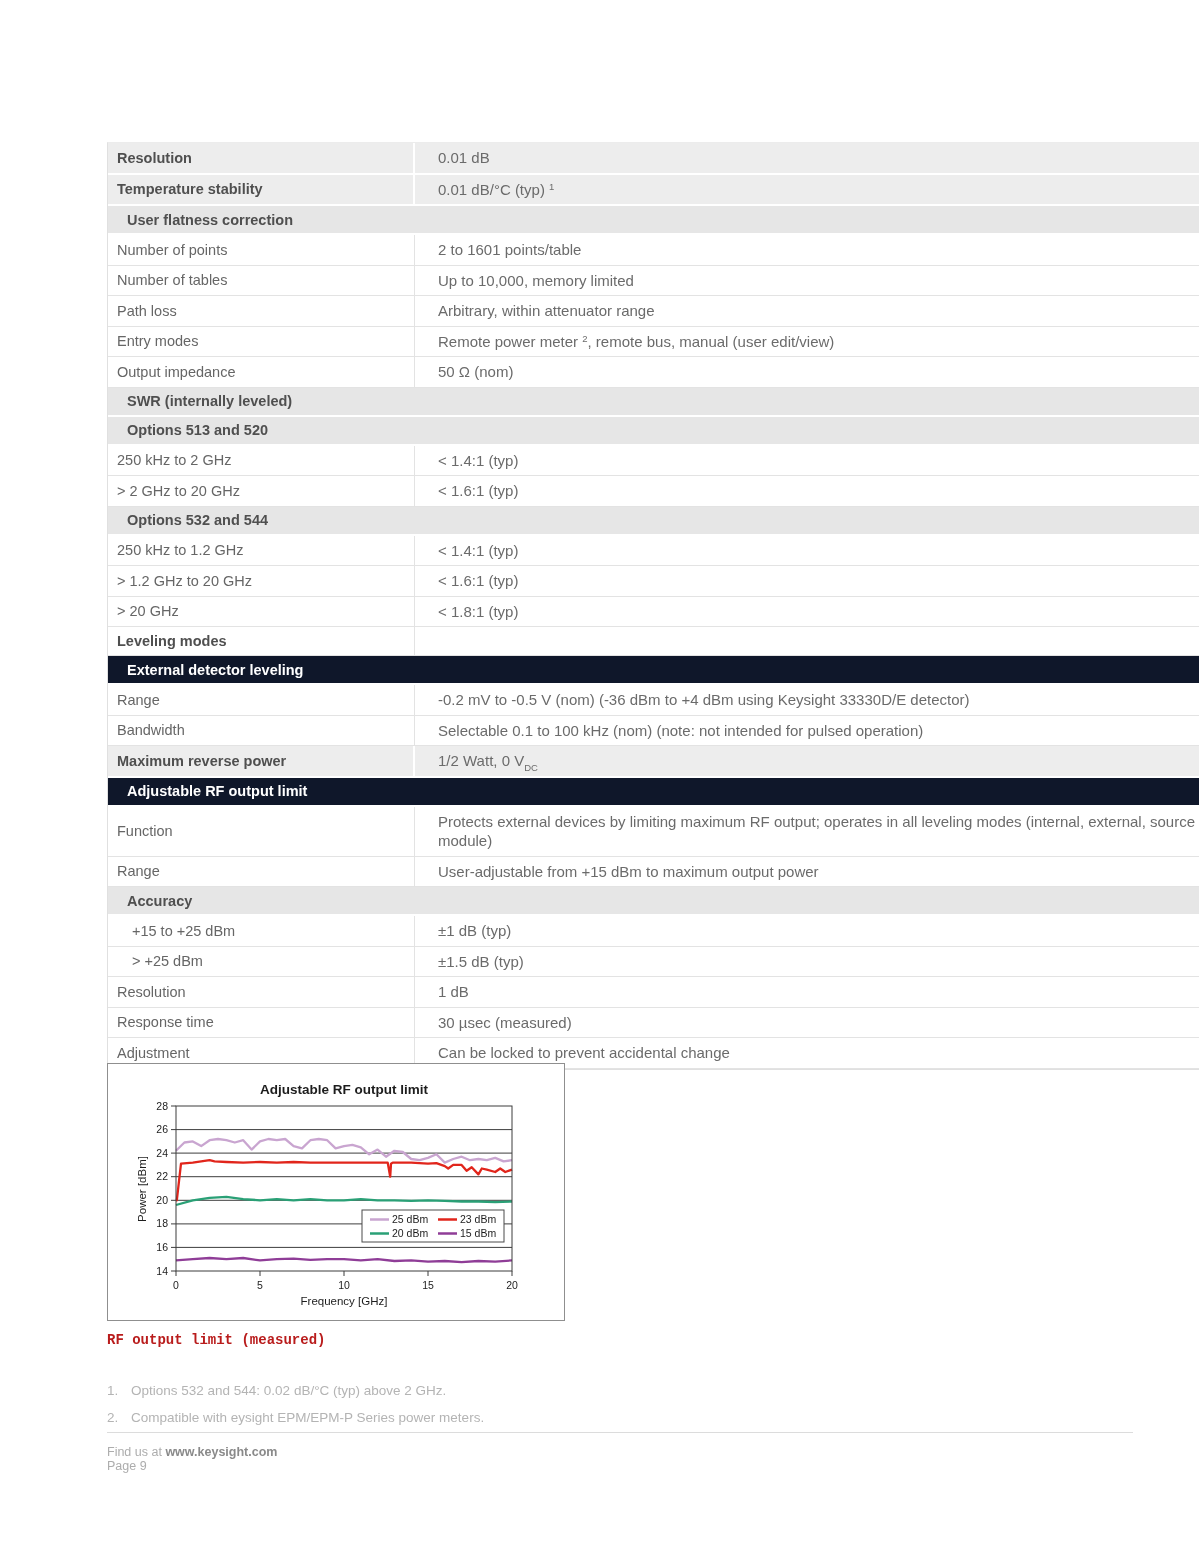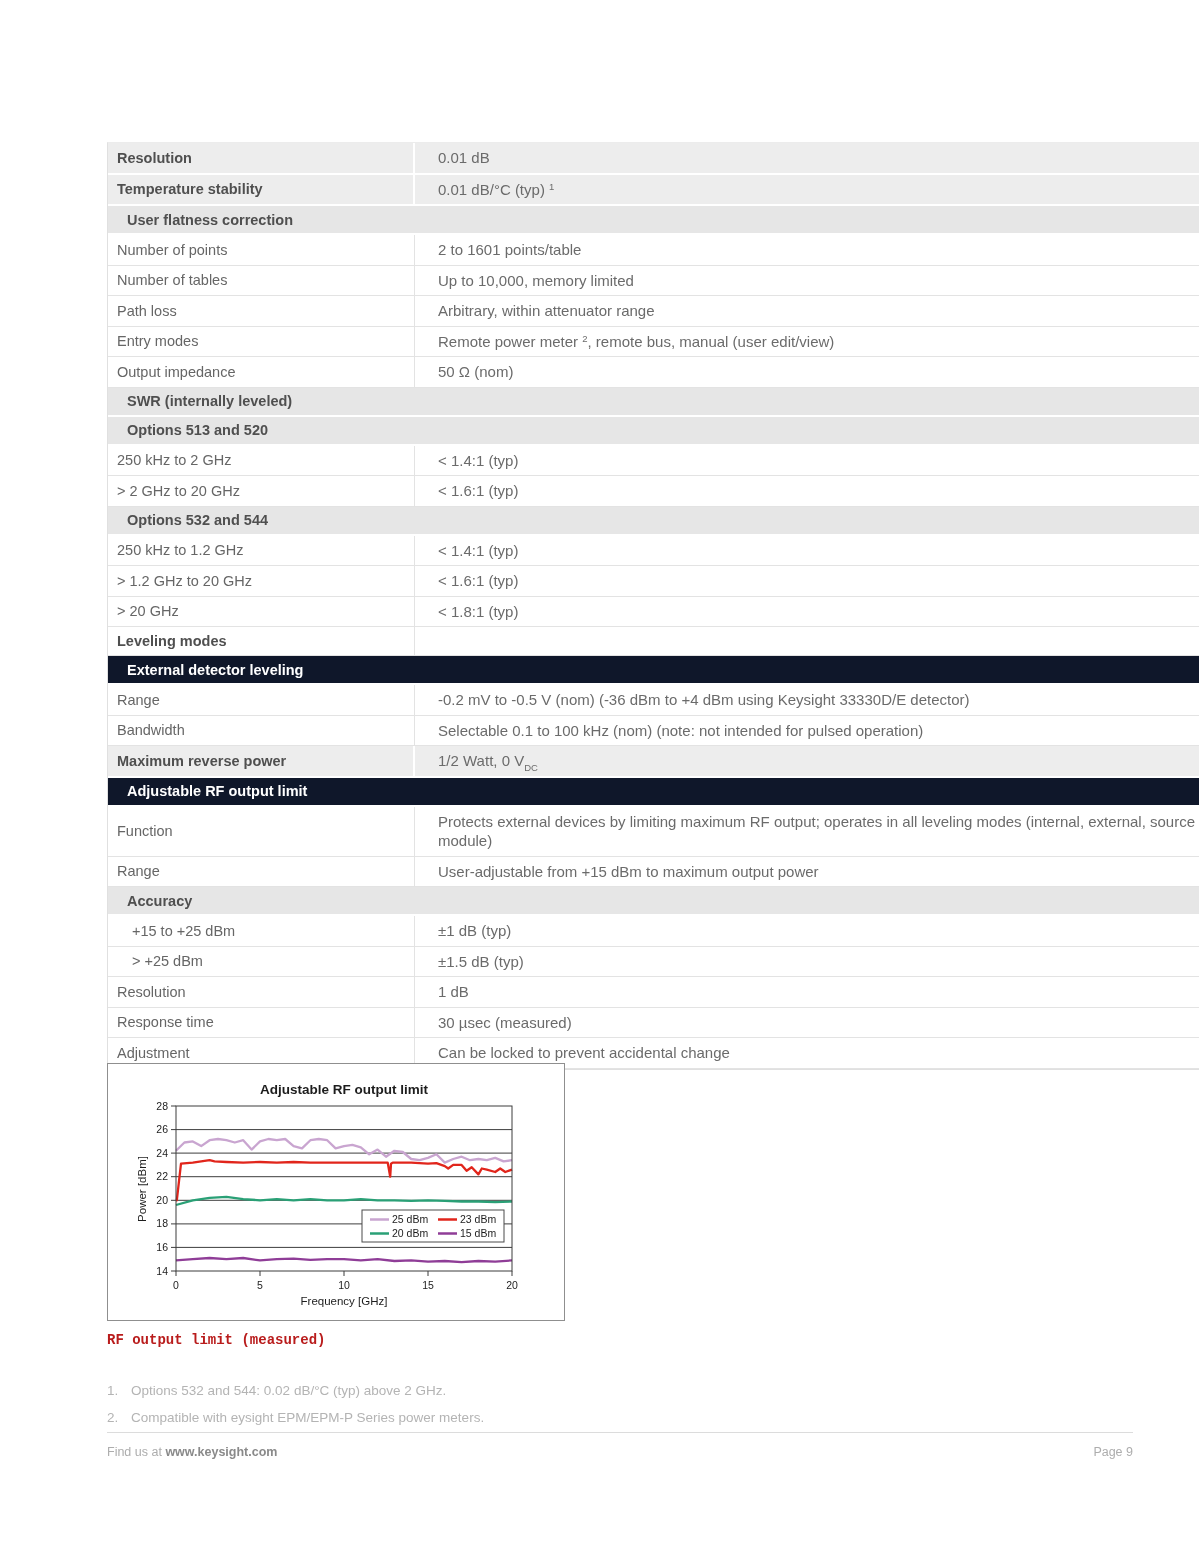--- a/index.html
+++ b/index.html
@@ -50,21 +50,21 @@
   .tick{font-family:"Liberation Sans",sans-serif;font-size:10.5px;fill:#1d1d1d;}
   
   .caption{position:absolute;left:107px;top:1332px;font-size:14px;font-weight:700;color:#b91c1c;font-family:Liberation Mono, monospace;}
   .footnotes{position:absolute;left:107px;top:1377px;font-size:13.5px;color:#b4b4b4;}
   .footnote{display:flex;height:27px;align-items:center;}
   .footnote .num{width:24px;flex:0 0 24px;}
   .footer{
     position:absolute;left:107px;top:1432px;width:1026px;
     border-top:1px solid #dcdcdc;padding-top:12px;
     display:flex;justify-content:space-between;align-items:baseline;
-    font-size:12.5px;color:#adadad;
+    font-size:12.5px;color:#adadad;flex-direction:column;
   }
   .footer .link{font-weight:700;color:#8a8a8a;text-decoration:none;}
 </style>
 </head>
 <body>
 
 <div class="spec-table" id="spec-table">
     <div class="row gray bold">
       <div class="cell-label">Resolution</div>
       <div class="cell-value">

